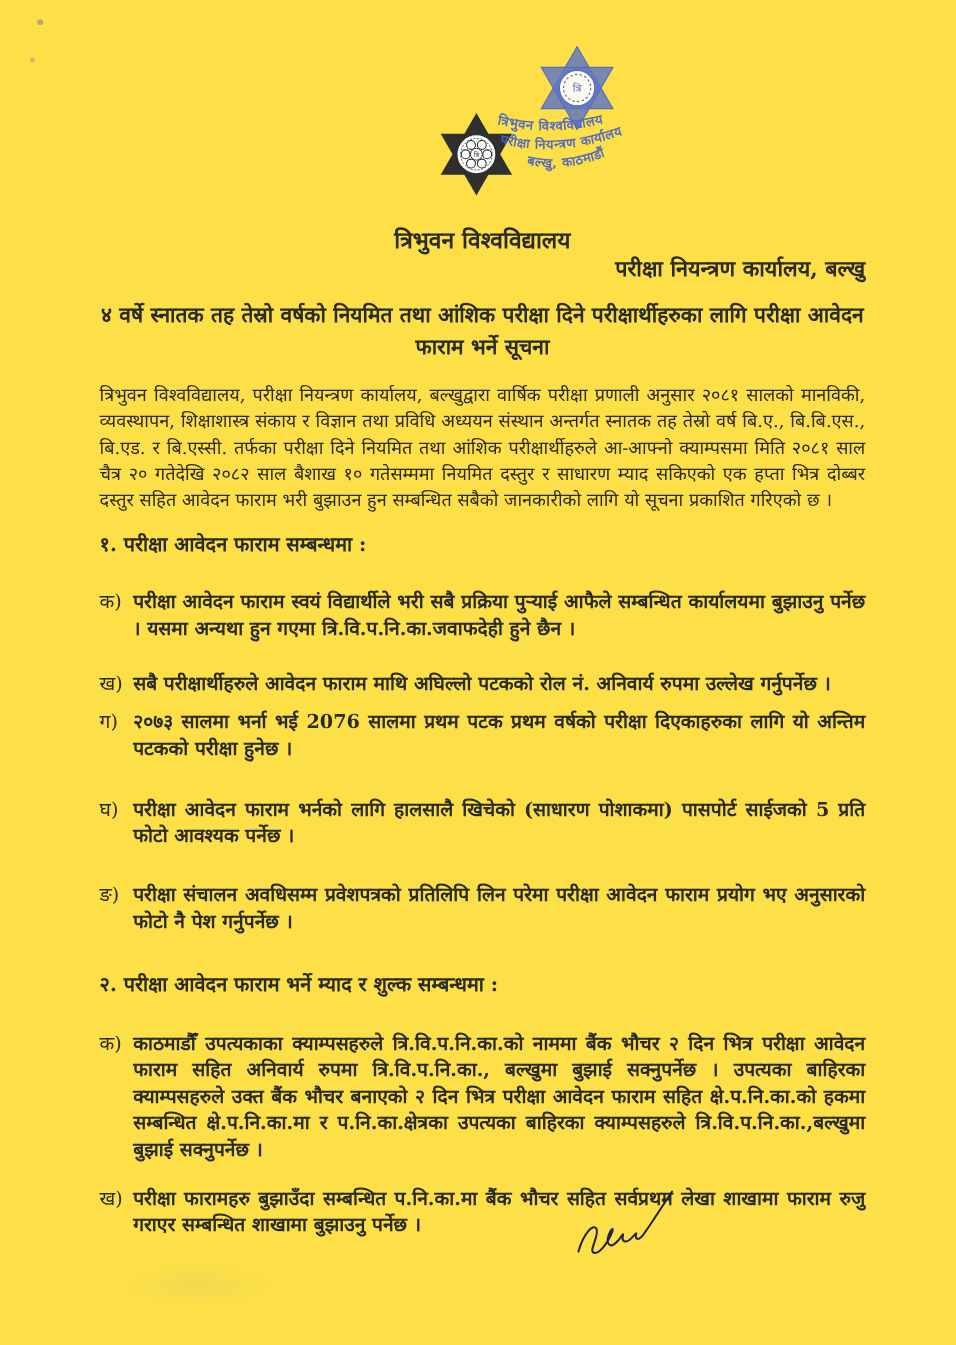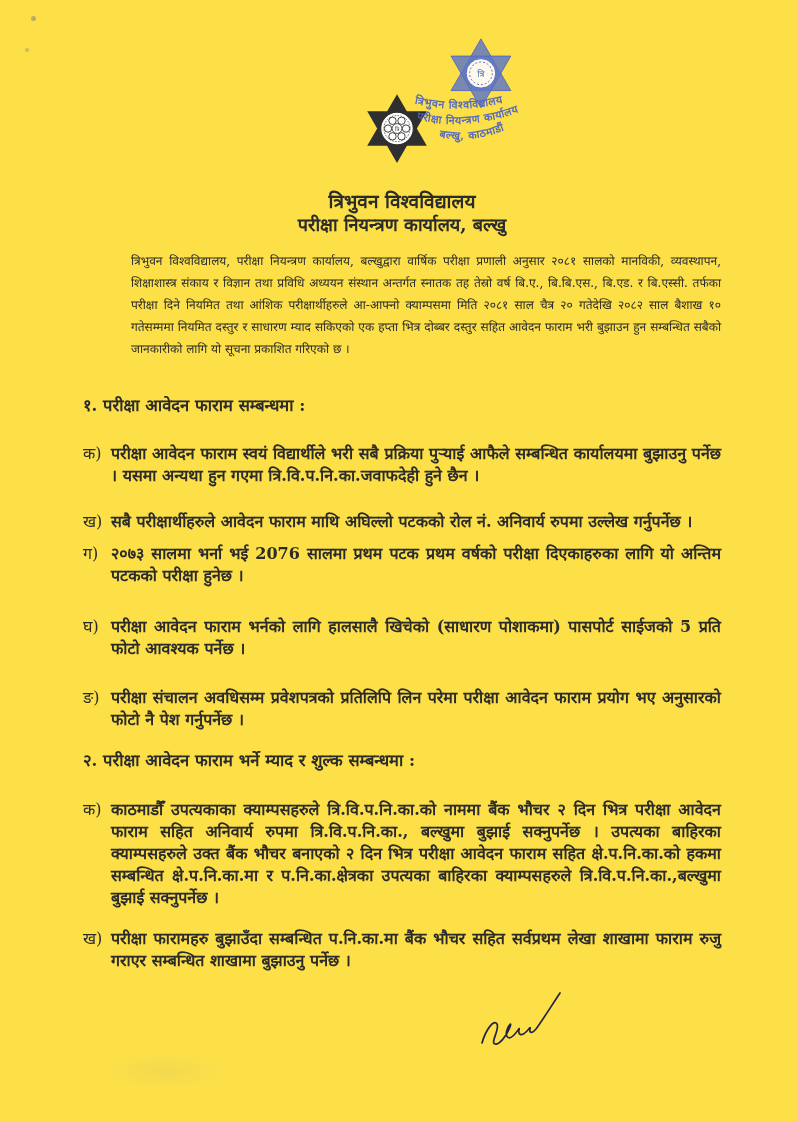--- a/index.html
+++ b/index.html
@@ -11,29 +11,29 @@
     color:#2b2b2b;
     font-family:"DejaVu Serif","Liberation Serif",serif;
     box-shadow:0 0 4px rgba(0,0,0,.2);
     padding-left:40px;
   }
   .content{
     position:absolute;left:83px;top:190px;width:638px;
   }
   .center{text-align:center;}
   .org{font-size:19px;font-weight:700;line-height:23px;}
-  .office{font-size:18px;font-weight:700;line-height:23px;}
+  .office{font-size:18px;font-weight:700;line-height:23px;text-align:right;}
   .title{font-size:17.5px;font-weight:700;line-height:27px;margin-top:14px;}
-  .para{font-size:12px;line-height:22px;text-align:justify;margin-top:14px;margin-left:48px;}
-  .sec-head{font-size:16.5px;font-weight:700;line-height:20px;margin-top:36px;}
+  .para{font-size:15px;line-height:22px;text-align:justify;margin-top:14px;}
+  .sec-head{font-size:16.5px;font-weight:700;line-height:20px;margin-top:16px;}
   .item{display:flex;font-size:16px;line-height:22px;}
   .item .marker{flex:0 0 28px;}
   .item .txt{flex:1;text-align:justify;font-weight:bold;}
   .mt27{margin-top:27px;} .mt24{margin-top:24px;} .mt10{margin-top:10px;}
-  .mt29{margin-top:29px;} .mt32{margin-top:20px;} .mt28{margin-top:28px;}
+  .mt29{margin-top:29px;} .mt32{margin-top:32px;} .mt28{margin-top:28px;}
   .mt19{margin-top:19px;}
   .tu-logo{position:absolute;left:356px;top:86px;width:82px;height:90px;}
   .office-stamp{position:absolute;left:412px;top:30px;width:128px;height:132px;opacity:.92;}
   .signature{position:absolute;left:468px;top:985px;width:100px;height:70px;}
   .speck{position:absolute;border-radius:50%;}
   .speck1{left:31px;top:16px;width:5px;height:5px;background:rgba(110,105,150,.45);}
   .speck2{left:25px;top:48px;width:4px;height:4px;background:rgba(120,120,145,.38);}
   .smudge{position:absolute;left:100px;top:1052px;width:130px;height:38px;
     background:radial-gradient(ellipse at center,rgba(150,150,160,.10),rgba(150,150,160,0) 70%);}
   .corner-artifact{position:absolute;right:2px;bottom:2px;width:12px;height:6px;background:rgba(120,120,120,.45);}
@@ -86,20 +86,21 @@
       <text>
         <textPath href="#arc3" startOffset="4%">बल्खु, काठमाडौं</textPath>
       </text>
     </g>
   </svg>
 
   <div class="content">
     <div class="center org">त्रिभुवन विश्वविद्यालय</div>
     <div class="center office">परीक्षा नियन्त्रण कार्यालय, बल्खु</div>
 
+    <div class="center title">४ वर्षे स्नातक तह तेस्रो वर्षको नियमित तथा आंशिक परीक्षा दिने परीक्षार्थीहरुका लागि परीक्षा आवेदन फाराम भर्ने सूचना</div>
 
     <div class="para">त्रिभुवन विश्वविद्यालय, परीक्षा नियन्त्रण कार्यालय, बल्खुद्वारा वार्षिक परीक्षा प्रणाली अनुसार २०८१ सालको मानविकी, व्यवस्थापन, शिक्षाशास्त्र संकाय र विज्ञान तथा प्रविधि अध्ययन संस्थान अन्तर्गत स्नातक तह तेस्रो वर्ष बि.ए., बि.बि.एस., बि.एड. र बि.एस्सी. तर्फका परीक्षा दिने नियमित तथा आंशिक परीक्षार्थीहरुले आ-आफ्नो क्याम्पसमा मिति २०८१ साल चैत्र २० गतेदेखि २०८२ साल बैशाख १० गतेसम्ममा नियमित दस्तुर र साधारण म्याद सकिएको एक हप्ता भित्र दोब्बर दस्तुर सहित आवेदन फाराम भरी बुझाउन हुन सम्बन्धित सबैको जानकारीको लागि यो सूचना प्रकाशित गरिएको छ ।</div>
 
     <div class="sec-head">१. परीक्षा आवेदन फाराम सम्बन्धमा :</div>
 
     <div class="item mt27">
       <span class="marker">क)</span>
       <span class="txt">परीक्षा आवेदन फाराम स्वयं विद्यार्थीले भरी सबै प्रक्रिया पुऱ्याई आफैले सम्बन्धित कार्यालयमा बुझाउनु पर्नेछ । यसमा अन्यथा हुन गएमा त्रि.वि.प.नि.का.जवाफदेही हुने छैन ।</span>
     </div>
     <div class="item mt24">

